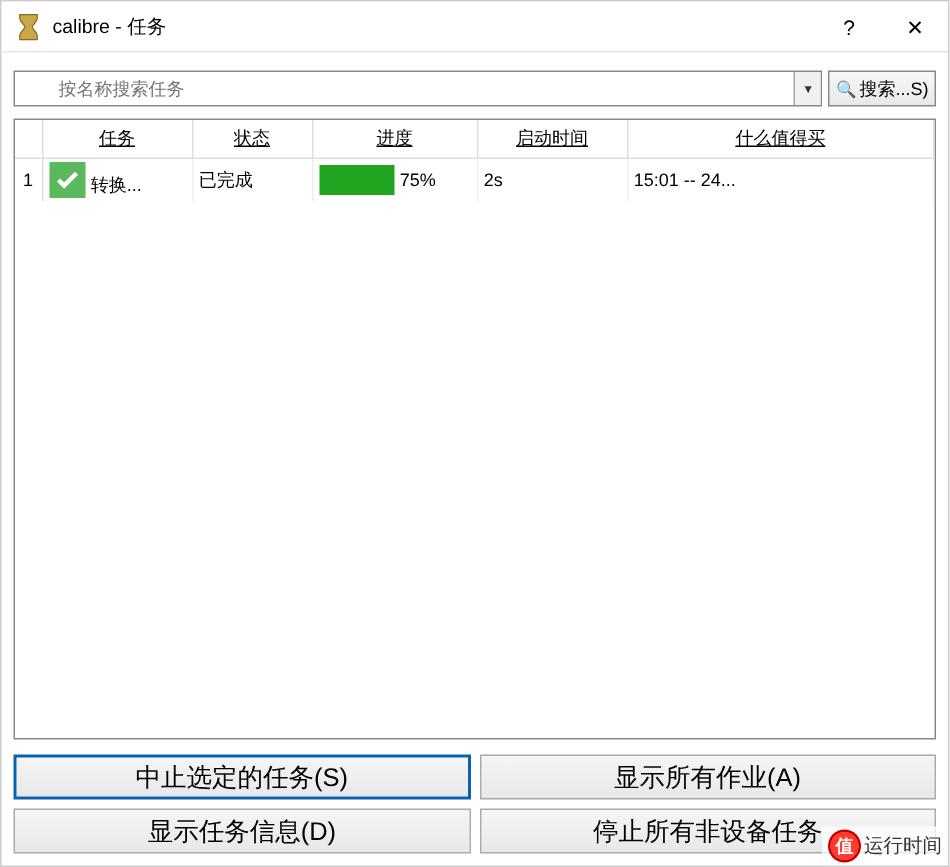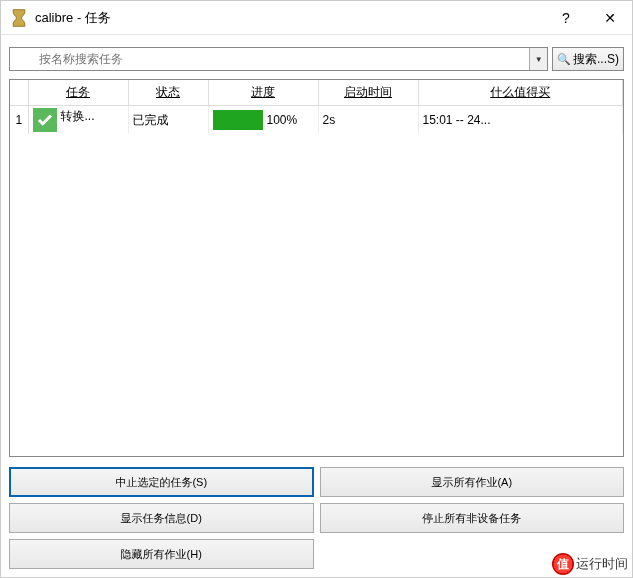--- a/index.html
+++ b/index.html
@@ -106,21 +106,21 @@
     display:grid;
     grid-template-columns: 1fr 1fr;
     gap: 6px;
     padding: 4px 8px 8px 8px;
   }
   .action-btn {
     height: 30px;
     background: linear-gradient(#f5f5f5,#e8e8e8);
     border:1px solid #aaa;
     display:flex;align-items:center;justify-content:center;
-    font-size:11px;
+    font-size:17px;
   }
   .action-btn.primary { border:2px solid #0a64ad; }
   
   .watermark {
     position:absolute;
     right:0; bottom:0;
     display:flex;align-items:center;
     font-size:13px;
     color:#333;
     background:rgba(255,255,255,0.75);
@@ -171,49 +171,48 @@
         <th style="width:80px">状态</th>
         <th style="width:110px">进度</th>
         <th style="width:100px">启动时间</th>
         <th>什么值得买</th>
       </tr>
     </thead>
     <tbody>
       <tr>
         <td class="rownum">1</td>
         <td>
-          <span style="display:flex;align-items:flex-start;gap:4px">
+          <span style="display:flex;align-items:flex-end;gap:4px">
             <span class="check">
               <svg viewBox="0 0 24 24">
                     <path fill="none" stroke="#fff" stroke-width="4" d="M4 12l5 5L20 6"></path>
                   </svg>
             </span>
             <span>转换...</span>
           </span>
         </td>
         <td>已完成</td>
         <td class="prog-cell">
           <span class="prog-bar">
             <span class="prog-fill"></span>
-            <span class="prog-txt">100%</span>
+            <span class="prog-txt">75%</span>
           </span>
         </td>
         <td>2s</td>
         <td>15:01 -- 24...</td>
       </tr>
     </tbody>
   </table>
 </div>
 
 <div class="btn-grid">
   <button class="action-btn primary">中止选定的任务(S)</button>
   <button class="action-btn">显示所有作业(A)</button>
   <button class="action-btn">显示任务信息(D)</button>
   <button class="action-btn">停止所有非设备任务</button>
-  <button class="action-btn">隐藏所有作业(H)</button>
 </div>
 
 <div class="watermark">
   <span class="logo">值</span>
   <span>运行时间</span>
 </div>
 
 </div>
 
 </body></html>

